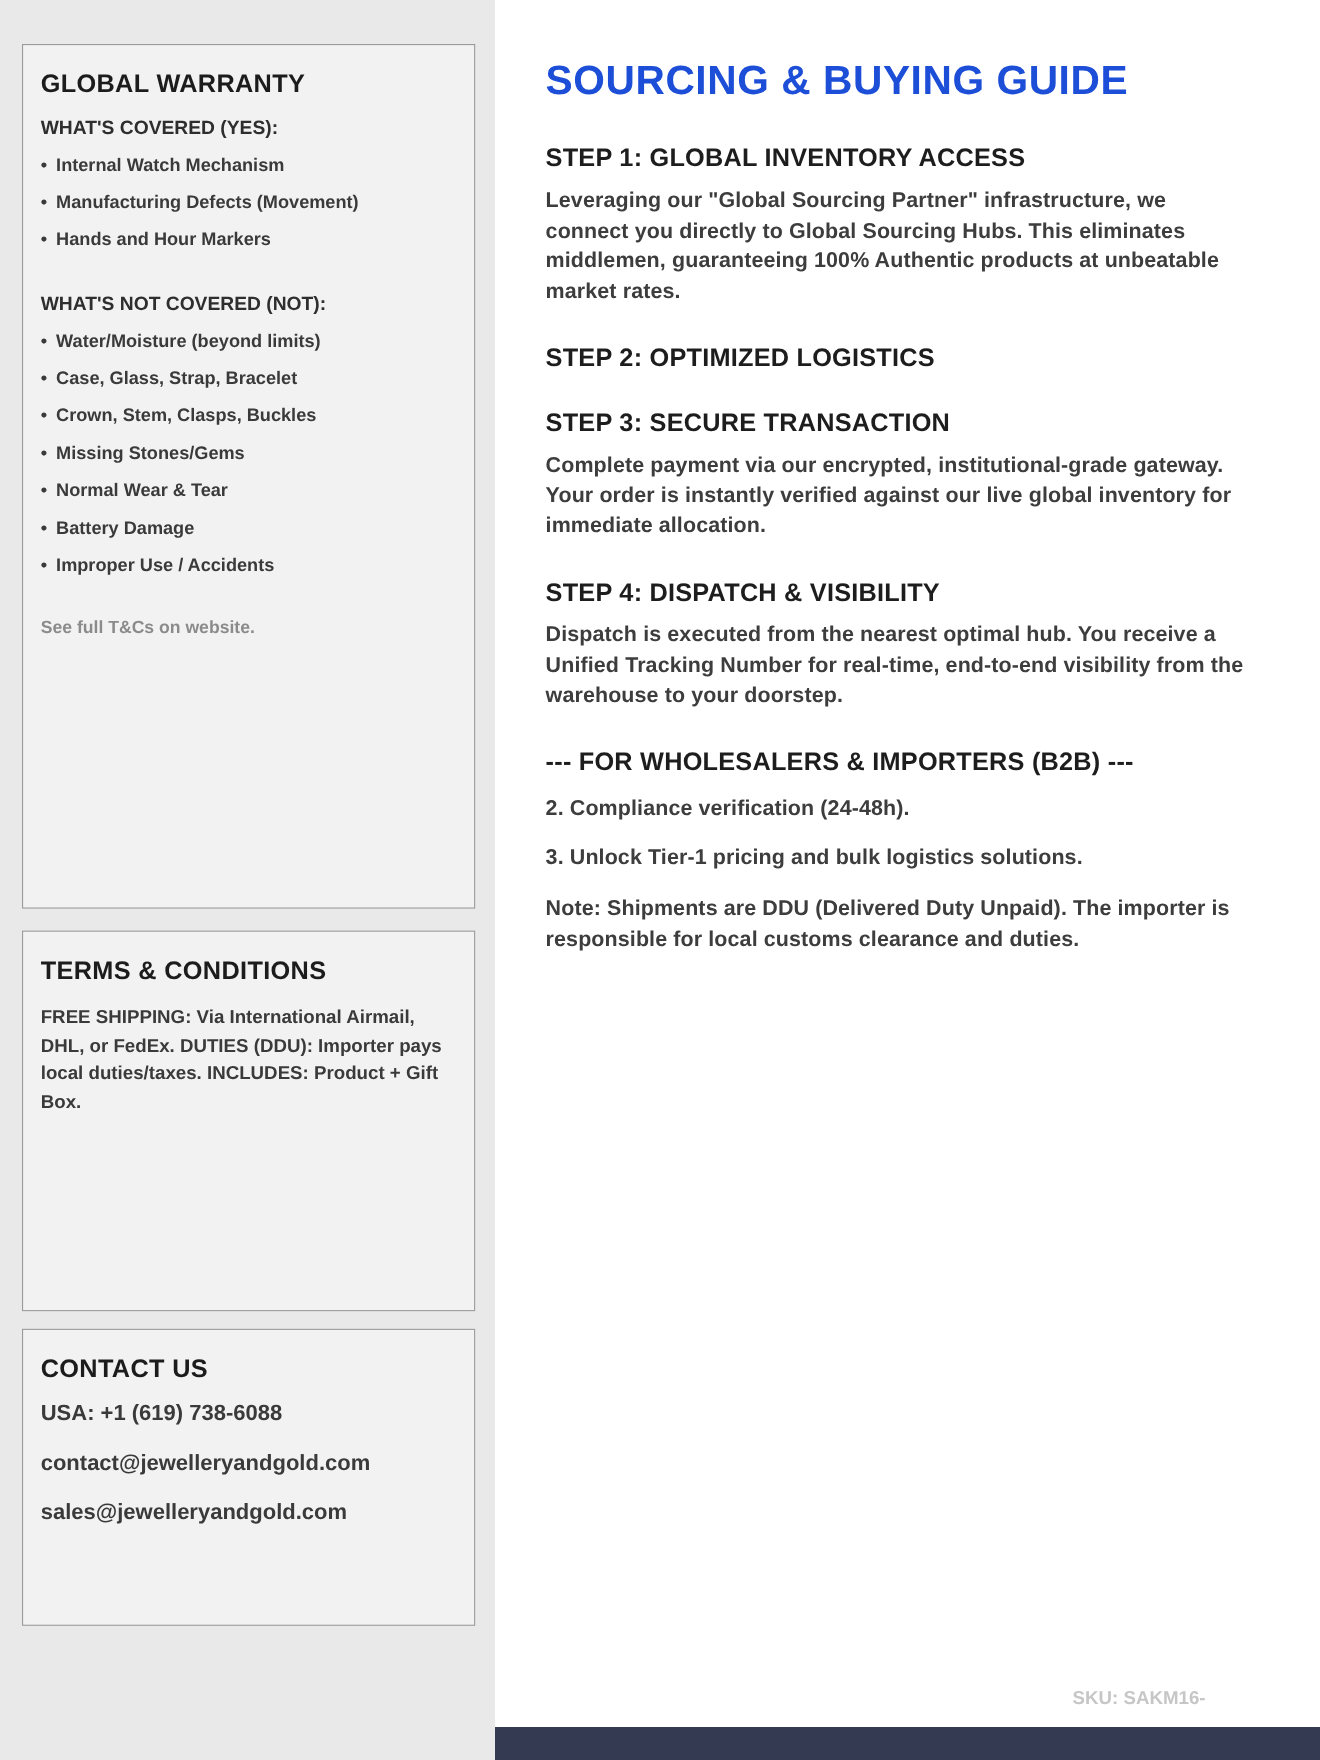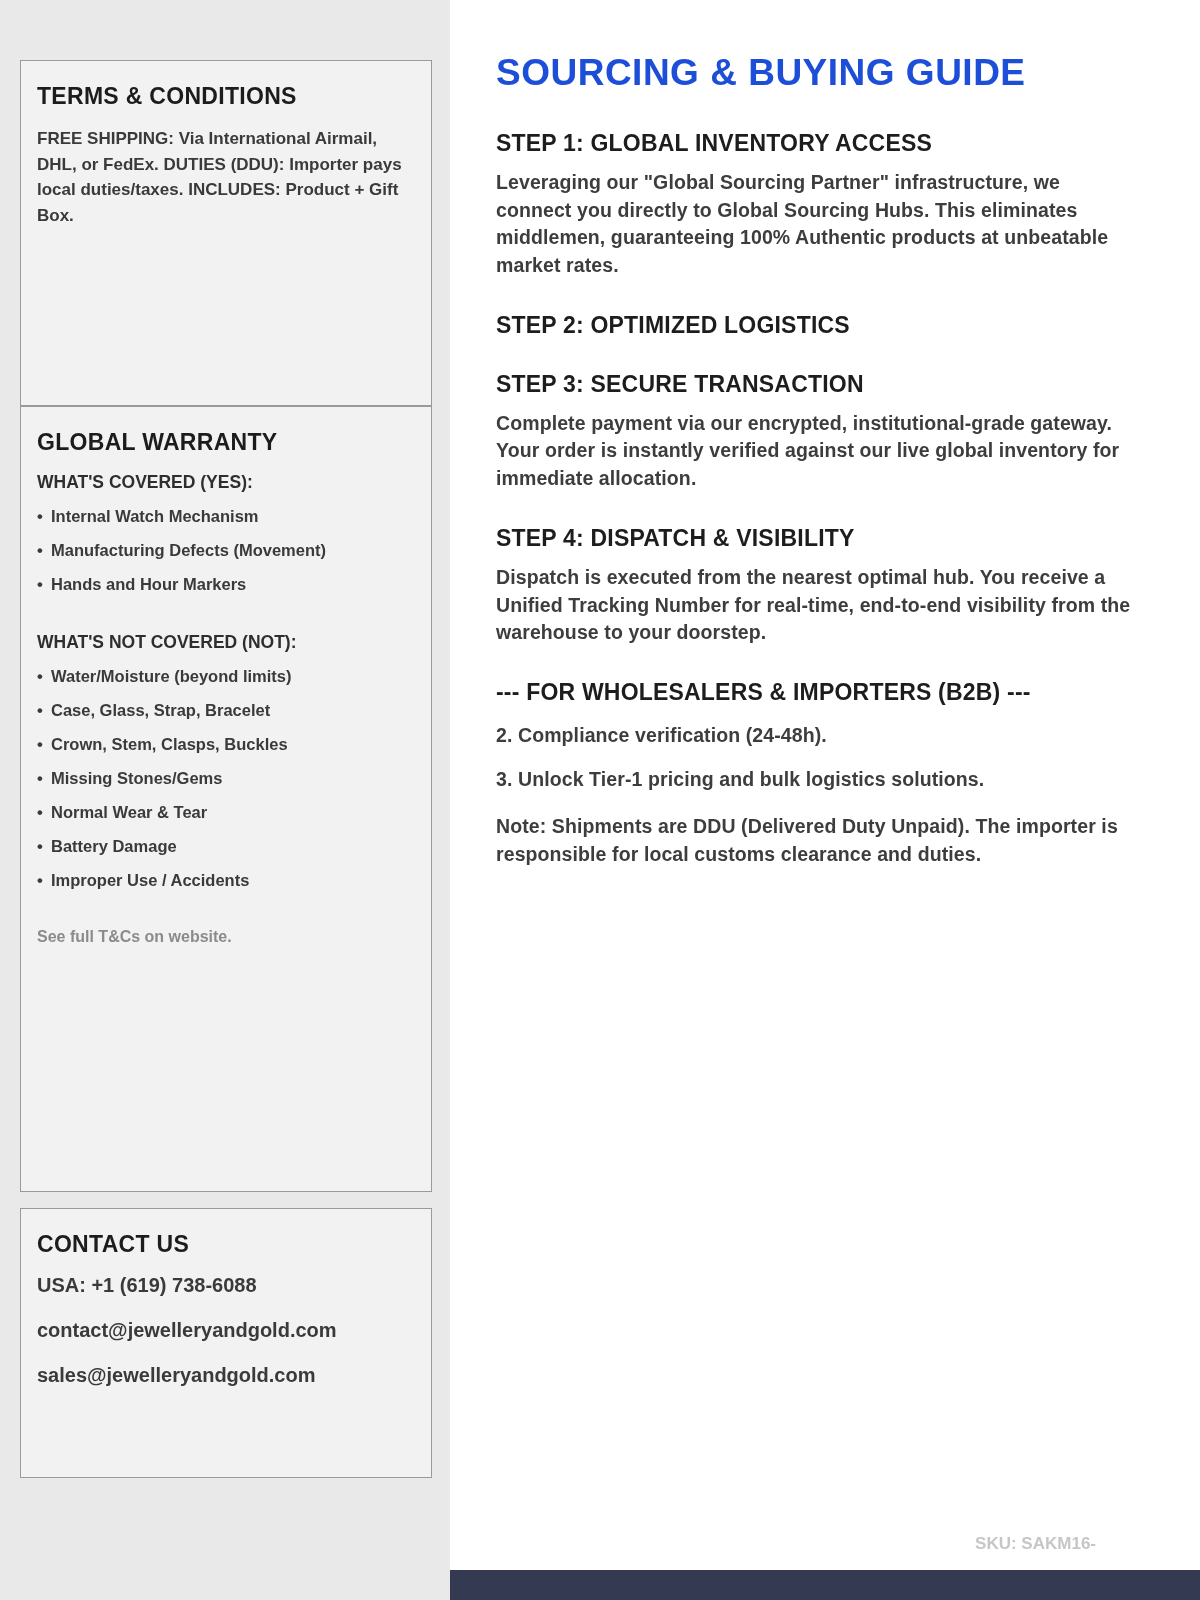--- a/index.html
+++ b/index.html
@@ -134,25 +134,20 @@
     bottom: 0;
     height: 30px;
     background: #333a52;
   }
 </style>
 </head>
 <body>
 
 <aside class="sidebar">
 
-  <section class="side-box terms">
-    <h2 class="side-title">TERMS &amp; CONDITIONS</h2>
-    <p class="side-body">FREE SHIPPING: Via International Airmail, DHL, or FedEx.  DUTIES (DDU): Importer pays local duties/taxes.  INCLUDES: Product + Gift Box.</p>
-  </section>
-
   <section class="side-box warranty">
     <h2 class="side-title">GLOBAL WARRANTY</h2>
 
     <h3 class="side-subhead">WHAT'S COVERED (YES):</h3>
     <ul class="bullets">
       <li>Internal Watch Mechanism</li>
       <li>Manufacturing Defects (Movement)</li>
       <li>Hands and Hour Markers</li>
     </ul>
 
@@ -163,20 +158,25 @@
       <li>Crown, Stem, Clasps, Buckles</li>
       <li>Missing Stones/Gems</li>
       <li>Normal Wear &amp; Tear</li>
       <li>Battery Damage</li>
       <li>Improper Use / Accidents</li>
     </ul>
 
     <div class="side-note">See full T&amp;Cs on website.</div>
   </section>
 
+  <section class="side-box terms">
+    <h2 class="side-title">TERMS &amp; CONDITIONS</h2>
+    <p class="side-body">FREE SHIPPING: Via International Airmail, DHL, or FedEx.  DUTIES (DDU): Importer pays local duties/taxes.  INCLUDES: Product + Gift Box.</p>
+  </section>
+
   <section class="side-box contact">
     <h2 class="side-title">CONTACT US</h2>
     <p class="contact-line">USA: +1 (619) 738-6088</p>
     <p class="contact-line">contact@jewelleryandgold.com</p>
     <p class="contact-line">sales@jewelleryandgold.com</p>
   </section>
 
 </aside>
 
 <main class="main">

